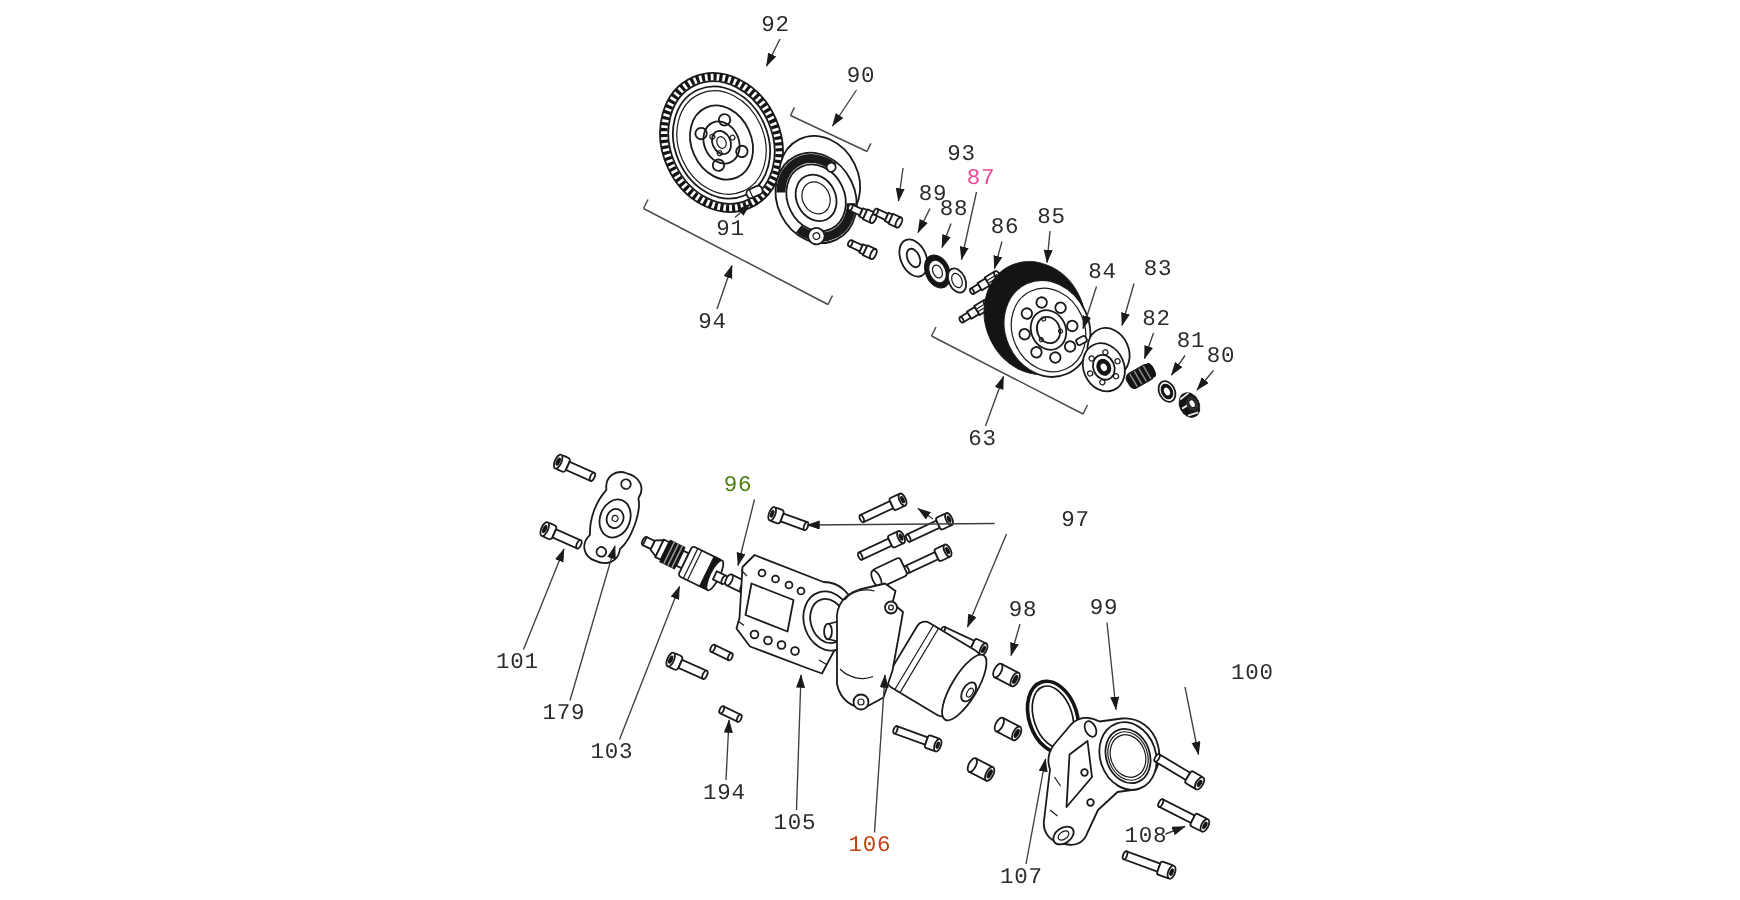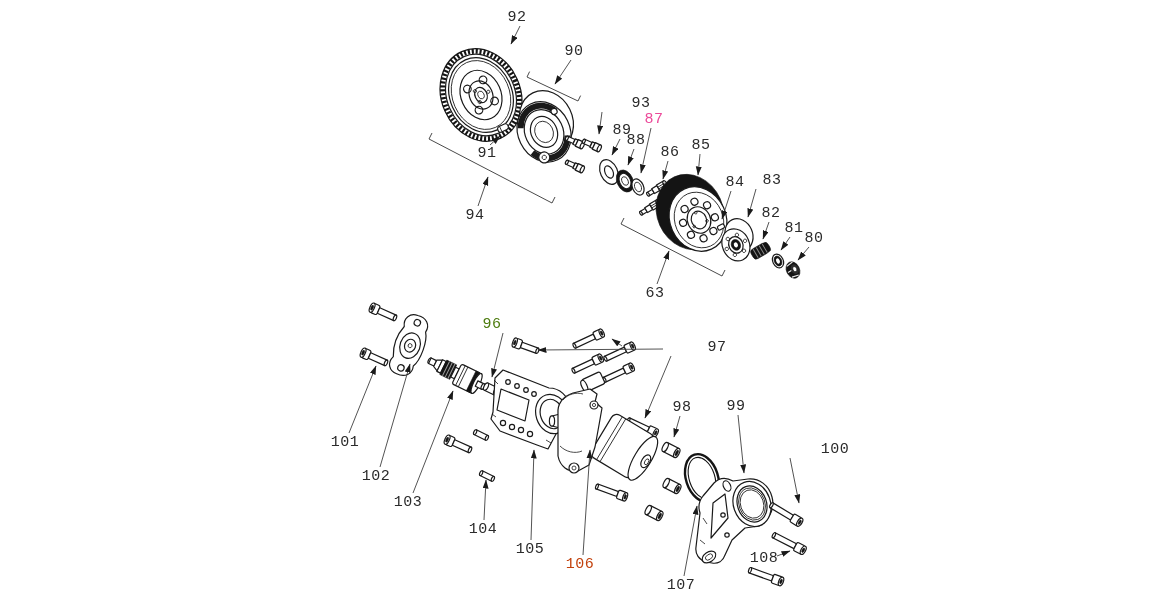--- a/index.html
+++ b/index.html
@@ -465,20 +465,20 @@
     <div class="callout" style="left: 814px; top: 238px; color: rgb(43, 43, 43);">80</div>
     <div class="callout" style="left: 487px; top: 153px; color: rgb(43, 43, 43);">91</div>
     <div class="callout" style="left: 475px; top: 215px; color: rgb(43, 43, 43);">94</div>
     <div class="callout" style="left: 655px; top: 293px; color: rgb(43, 43, 43);">63</div>
     <div class="callout" style="left: 492px; top: 324px; color: #4d7c0f;">96</div>
     <div class="callout" style="left: 675px; top: 347px; color: rgb(43, 43, 43); margin-left: 42px;">97</div>
     <div class="callout" style="left: 682px; top: 407px; color: rgb(43, 43, 43);">98</div>
     <div class="callout" style="left: 736px; top: 406px; color: rgb(43, 43, 43);">99</div>
     <div class="callout" style="left: 788px; top: 449px; color: rgb(43, 43, 43); margin-left: 47px;">100</div>
     <div class="callout" style="left: 345px; top: 442px; color: rgb(43, 43, 43);">101</div>
-    <div class="callout" style="left: 376px; top: 476px; color: rgb(43, 43, 43);">102</div>
+    <div class="callout" style="left: 376px; top: 476px; color: rgb(43, 43, 43);">179</div>
     <div class="callout" style="left: 408px; top: 502px; color: rgb(43, 43, 43);">103</div>
-    <div class="callout" style="left: 483px; top: 529px; color: rgb(43, 43, 43);">104</div>
+    <div class="callout" style="left: 483px; top: 529px; color: rgb(43, 43, 43);">194</div>
     <div class="callout" style="left: 530px; top: 549px; color: rgb(43, 43, 43);">105</div>
     <div class="callout" style="left: 580px; top: 564px; color: #c2410c;">106</div>
     <div class="callout" style="left: 681px; top: 585px; color: rgb(43, 43, 43);">107</div>
     <div class="callout" style="left: 764px; top: 558px; color: rgb(43, 43, 43);">108</div>
   </div>
 
 </body></html>

